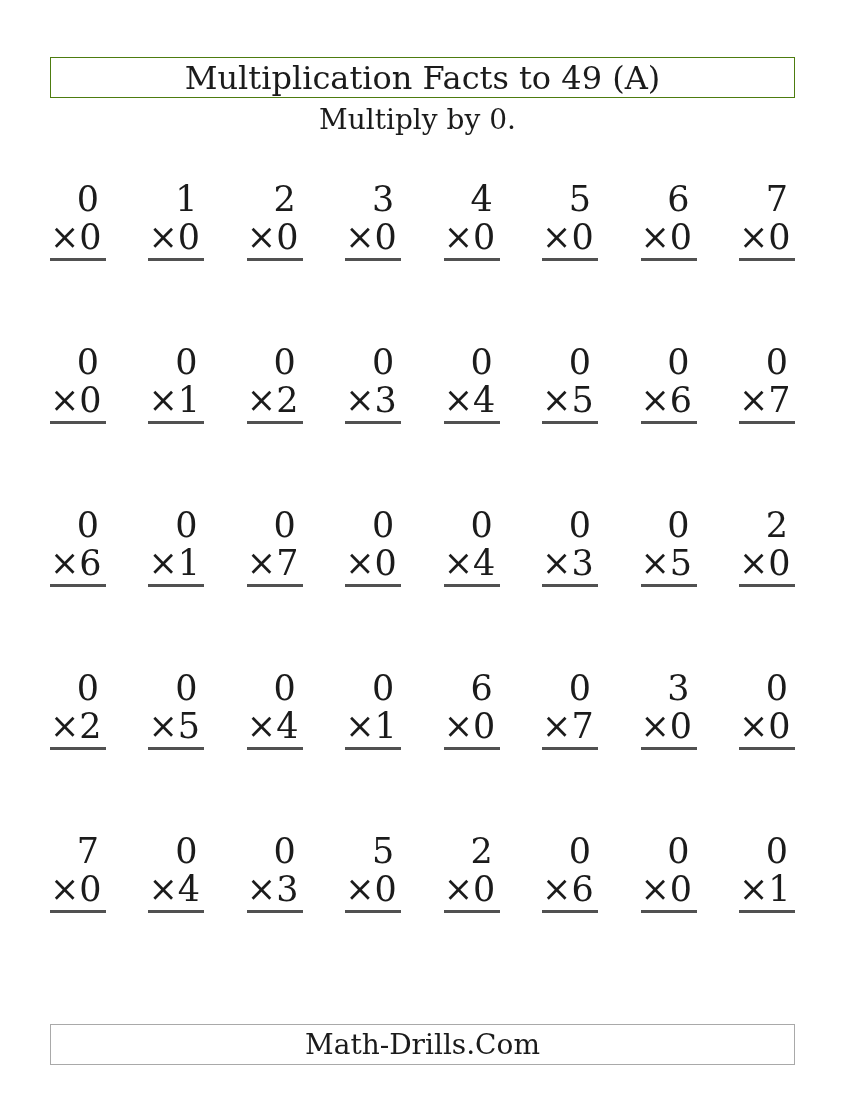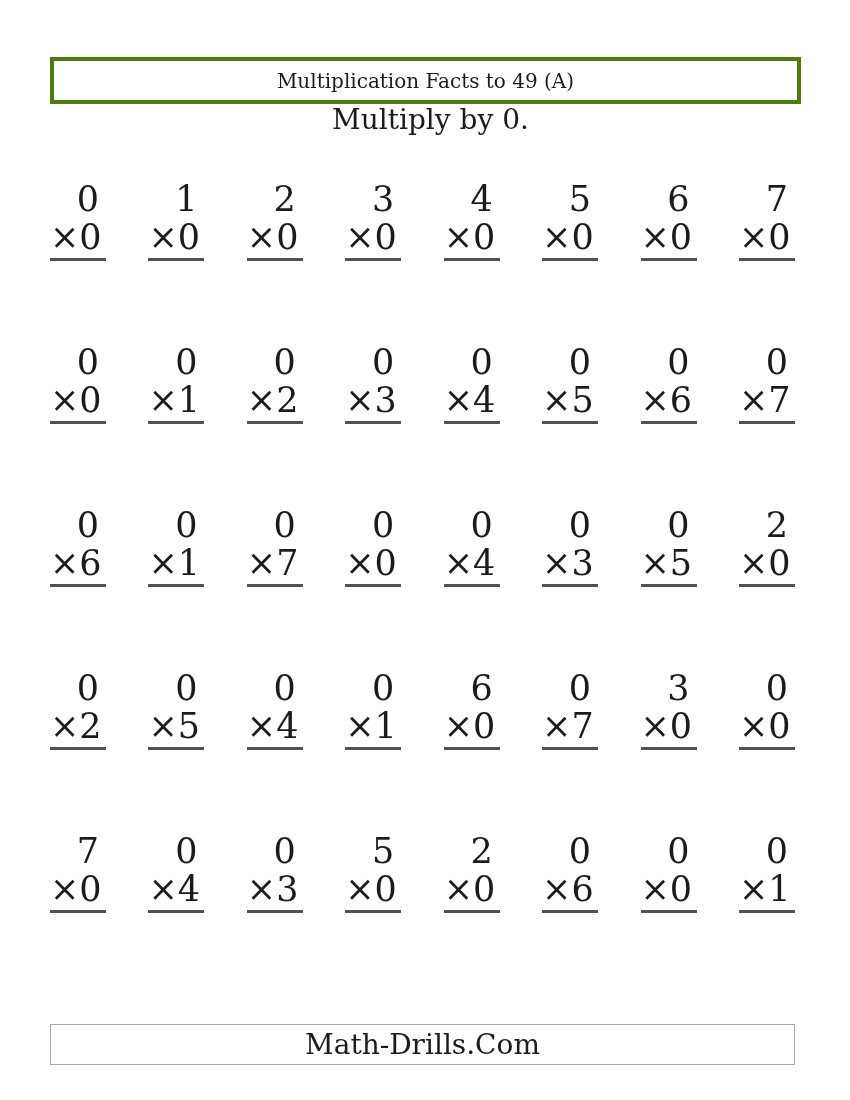--- a/index.html
+++ b/index.html
@@ -6,26 +6,26 @@
   body {
     width: 850px; height: 1100px;
     font-family: "DejaVu Serif", serif;
     color: #1b1b1b;
   }
   .sheet { position: relative; width: 850px; height: 1100px; background: #ffffff; overflow: hidden; }
 
   .title-box {
     position: absolute; left: 50px; top: 57px;
     width: 743px; height: 39px;
-    border: 4px solid #4d7c0f;
+    border: 1px solid #4d7c0f;
     display: flex; align-items: center; justify-content: center;
-    font-size: 20px;
+    font-size: 32px;
   }
   .subtitle {
-    position: absolute; left: 58px; top: 103px;
+    position: absolute; left: 45px; top: 103px;
     width: 745px; text-align: center;
     font-size: 28px;
   }
 
   .grid { position: absolute; left: 50px; top: 180px; width: 745px; }
   .row {
     display: flex; justify-content: space-between;
     height: 81px; margin-bottom: 82px;
   }
   .cell { width: 56px; font-size: 35px; }

